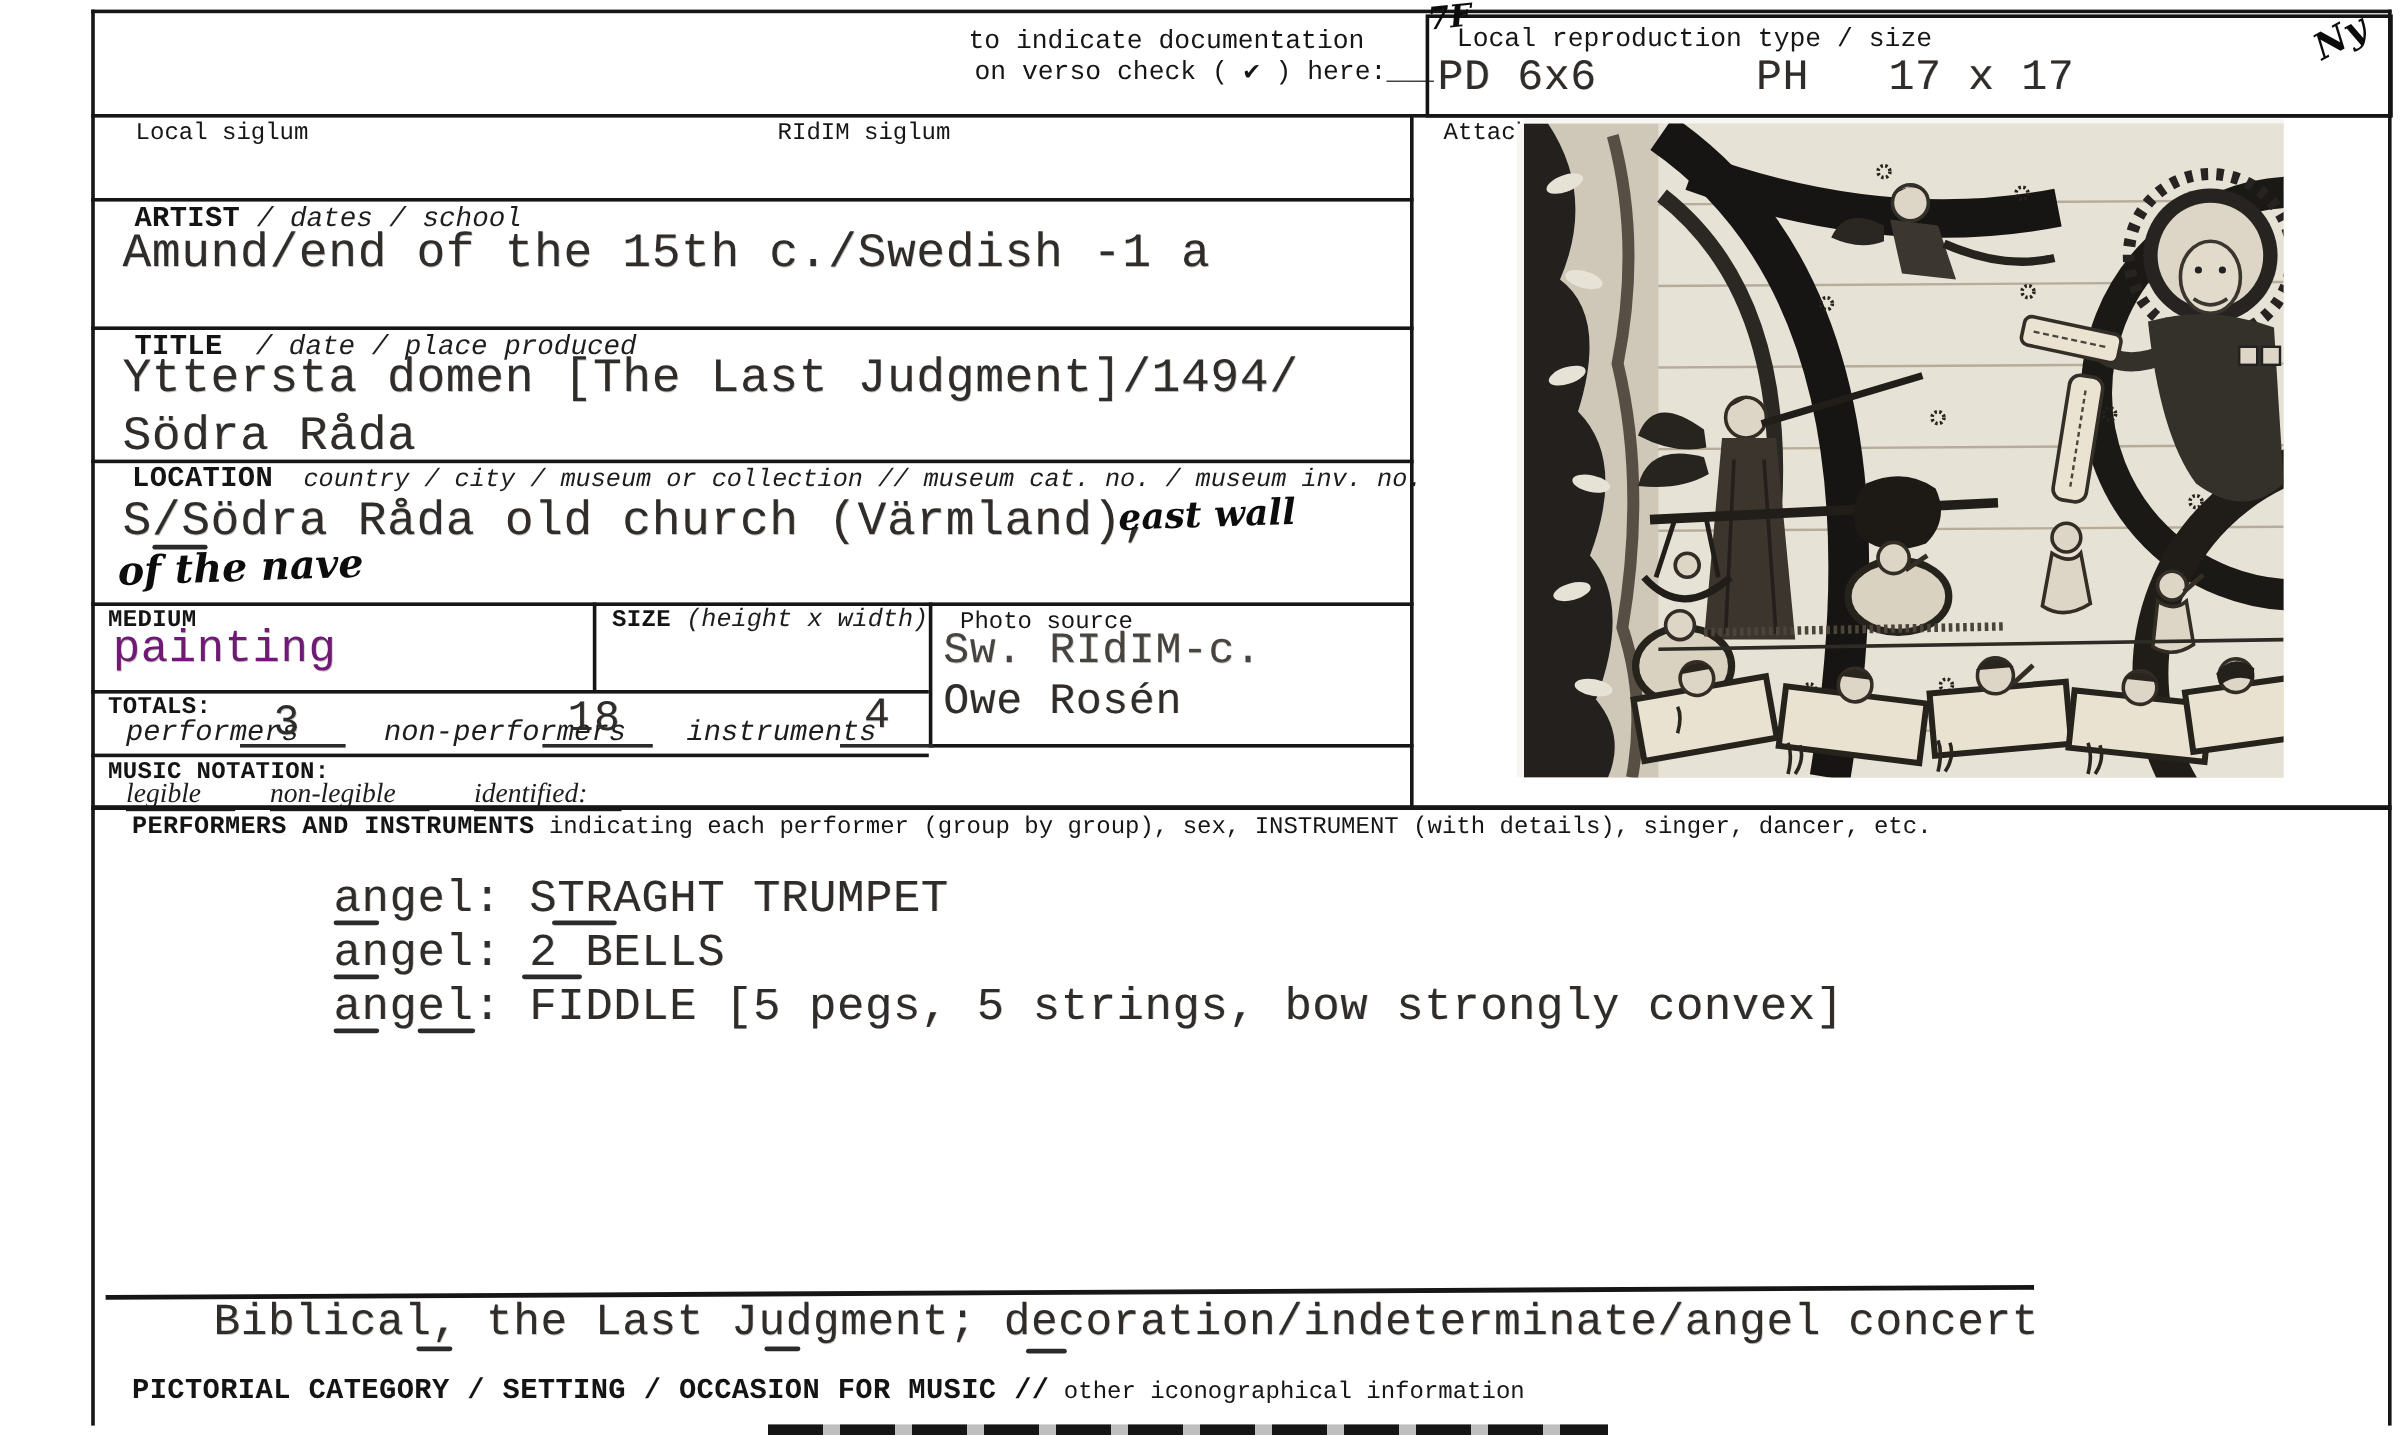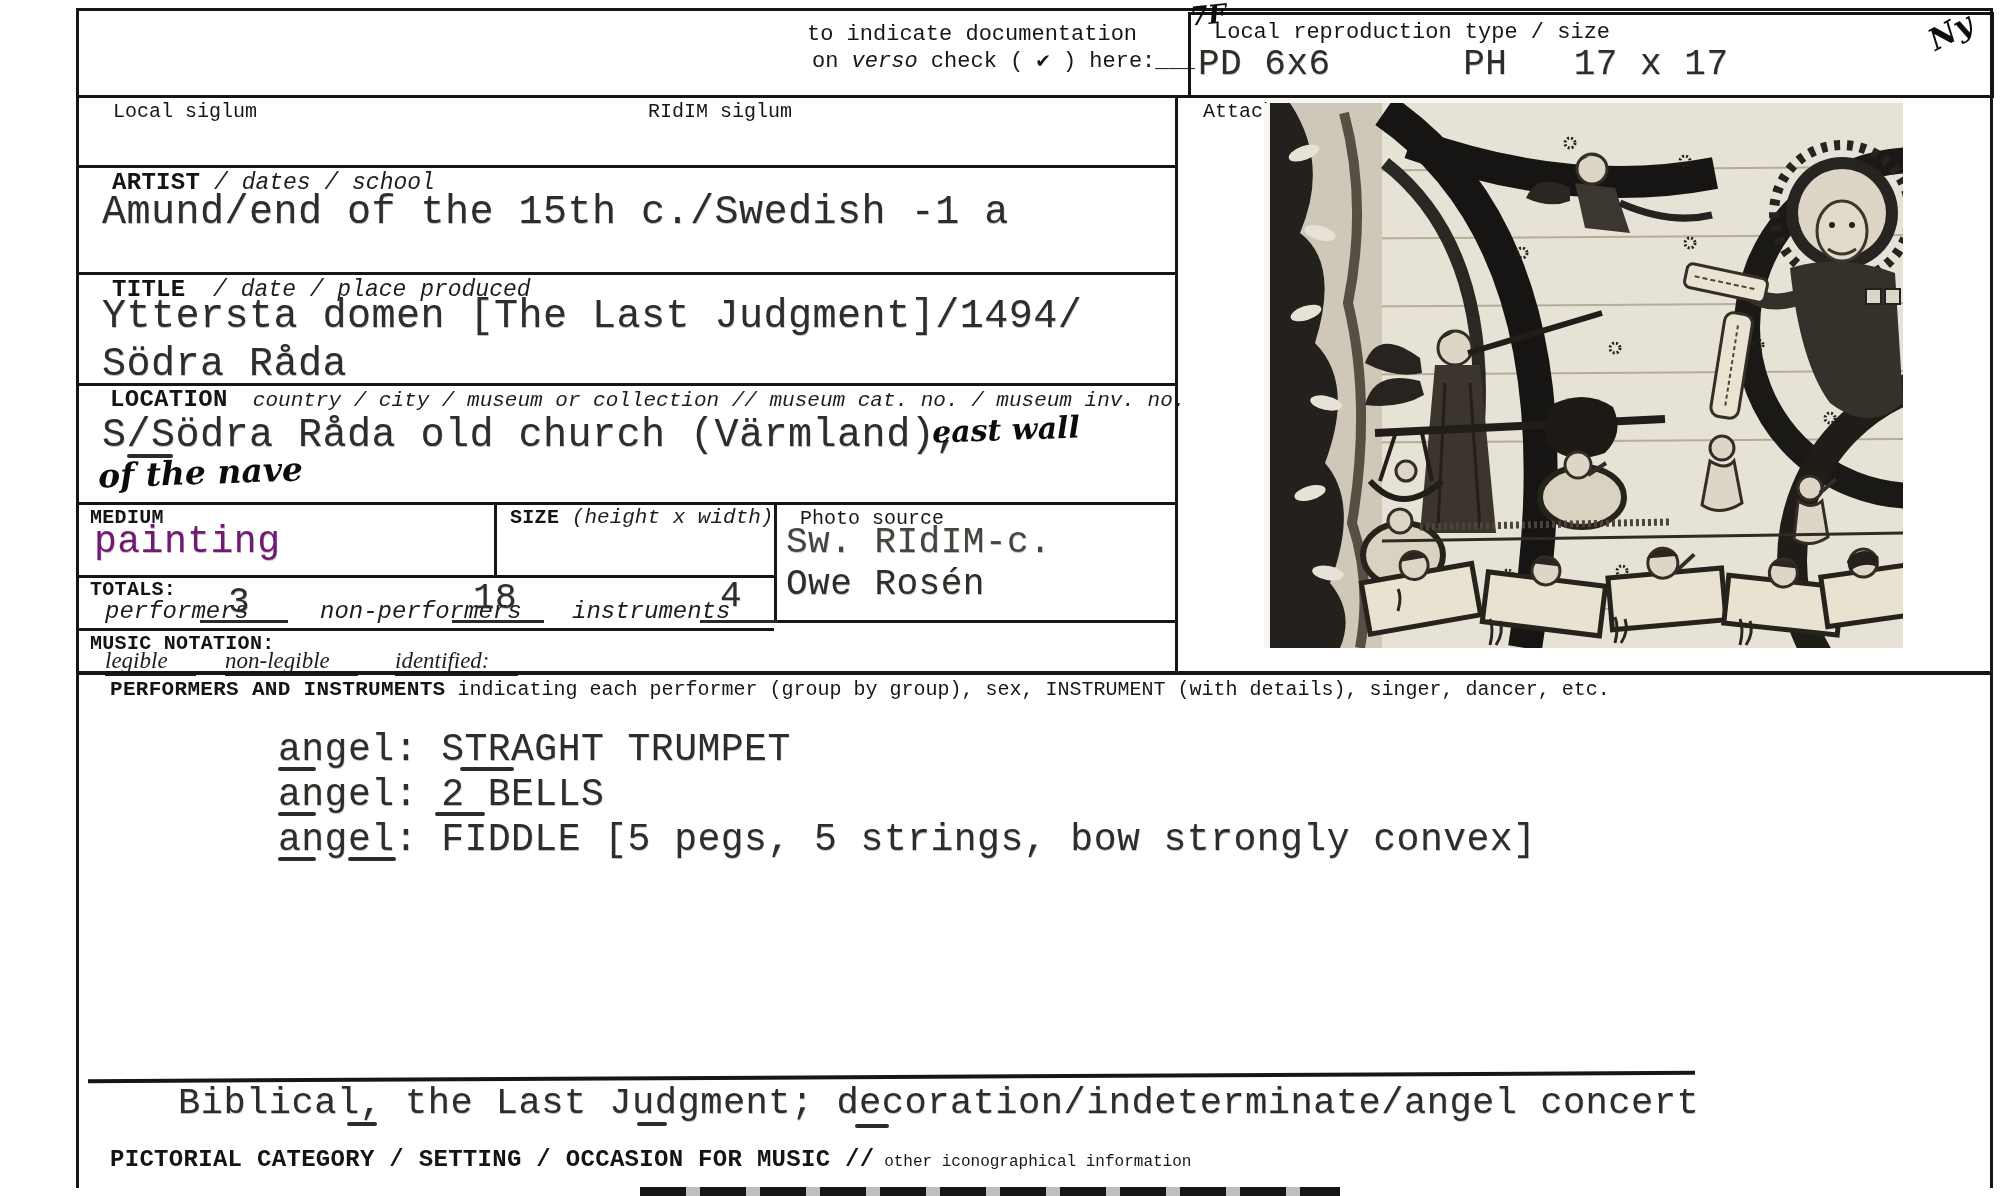--- a/index.html
+++ b/index.html
@@ -9,21 +9,21 @@
   .pre{white-space:pre;}
   
   .typed{font-size:38px;color:#2f2c29;letter-spacing:.5px;text-shadow:.5px .5px 0 rgba(45,42,38,.30);white-space:pre;}
   .typed.big{font-size:40px;}
   .typed.faded{color:#701a75;}
   
   .lbl{font-weight:bold;font-size:20px;color:#141414;letter-spacing:.3px;white-space:pre;}
   .lbl.cap{font-size:24px;}
   .sub{font-style:italic;font-size:21px;color:#1d1d1d;white-space:pre;}
   .small{font-size:22px;color:#161616;white-space:pre;}
-  .ital{font-style:italic;}
+  .ital{}
   
   .hand{font-family:"DejaVu Serif",serif;font-style:italic;font-weight:bold;color:#0c0c0c;white-space:pre;}
   
   .hl{background:#161616;height:3px;}
   .hl.heavy{height:4px;}
   .vl{background:#161616;width:3px;}
   .pm{background:#2b2b2b;height:4px;border-radius:2px;}
   .blankline{background:#2b2b2b;height:3px;}
   .undl{border-bottom:2px solid #1d1d1d;padding-right:28px;font-family:Liberation Serif, serif;}
   #reprobox{border:3px solid #141414;}
@@ -111,21 +111,21 @@
   <div class="abs pm" style="left:278px;top:812px;width:38px"></div>
   <div class="abs pm" style="left:435px;top:812px;width:50px"></div>
   <div class="abs pm" style="left:278px;top:857px;width:38px"></div>
   <div class="abs pm" style="left:348px;top:857px;width:48px"></div>
 
   <div class="abs hl heavy tilt" style="left:88px;top:1075px;width:1607px"></div>
   <div class="abs typed" style="left:178px;top:1082px;font-size:37px">Biblical, the Last Judgment; decoration/indeterminate/angel concert</div>
   <div class="abs pm" style="left:347px;top:1122px;width:30px"></div>
   <div class="abs pm" style="left:637px;top:1122px;width:30px"></div>
   <div class="abs pm" style="left:855px;top:1124px;width:34px"></div>
-  <div class="abs" style="left:110px;top:1146px"><span class="lbl" style="font-size:24px">PICTORIAL CATEGORY / SETTING / OCCASION FOR MUSIC //</span><span class="small" style="font-size:16px"> other iconographical information</span></div>
+  <div class="abs" style="left:110px;top:1146px"><span class="lbl" style="font-size:24px">PICTORIAL CATEGORY / SETTING / OCCASION FOR MUSIC //</span><span class="small" style="font-size:20px"> other iconographical information</span></div>
 
   <div class="abs" style="left:640px;top:1187px;width:700px;height:9px;background:repeating-linear-gradient(90deg,#151515 0 46px,rgba(0,0,0,.25) 46px 60px)"></div>
 
   <div id="photo" class="abs" style="left:1270px;top:103px;width:633px;height:545px">
     <svg width="633" height="545" viewBox="0 0 633 545" aria-hidden="true">
       <rect x="0" y="0" width="633" height="545" fill="#e7e2d6"></rect>
 
       <g stroke="#b5ac99" stroke-width="2">
         <line x1="0" y1="68" x2="633" y2="64"></line>
           <line x1="0" y1="136" x2="633" y2="132"></line>

